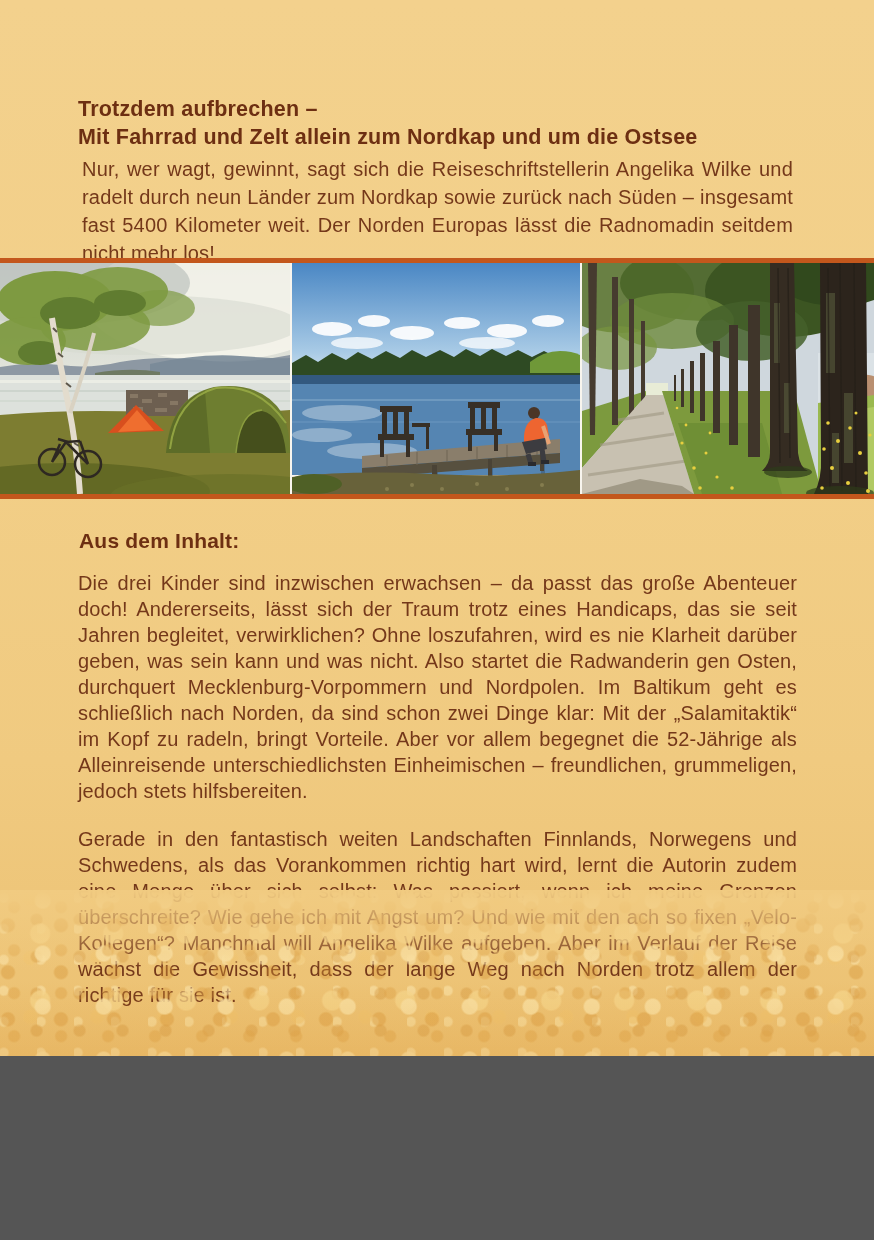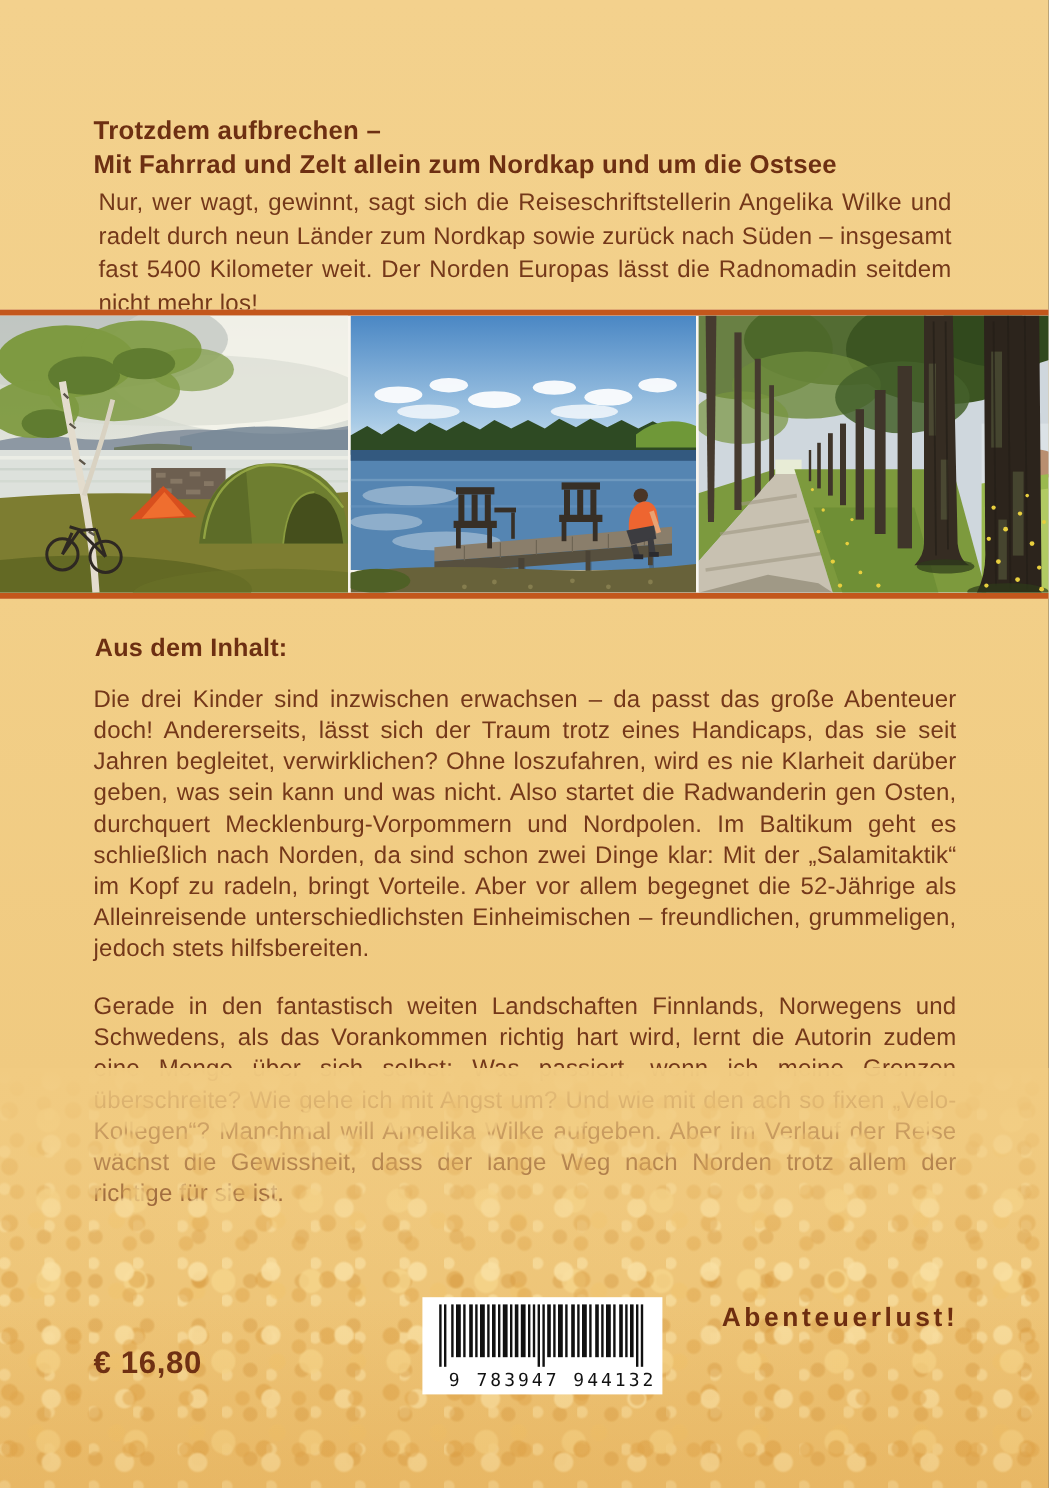--- a/index.html
+++ b/index.html
@@ -1,18 +1,18 @@
 <!DOCTYPE html>
 <html lang="de"><head>
 <meta charset="utf-8">
 <style>
   html,body{margin:0;padding:0;background:#555;}
   #cover{
     position:relative;
-    width:874px;height:1240px;
+    width:874px;height:1056px;
     margin:0 auto;
     overflow:hidden;
     background:linear-gradient(to bottom,#f3d18d 0%,#f2cf88 40%,#f0ca80 72%,#ecc172 100%);
     font-family:"Liberation Sans","DejaVu Sans",sans-serif;
   }
   
   .sand-texture{
     position:absolute;left:0;right:0;top:890px;bottom:0;
     pointer-events:none;
     background-image:

